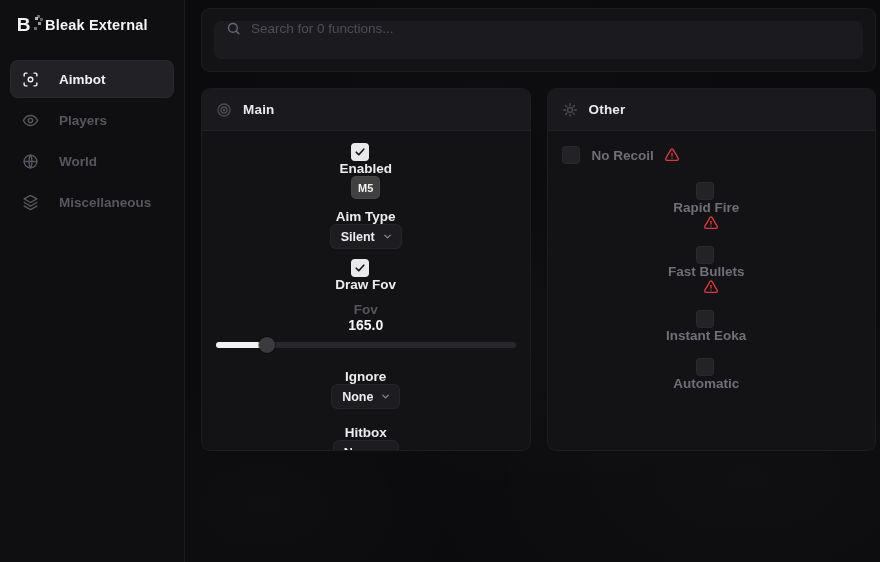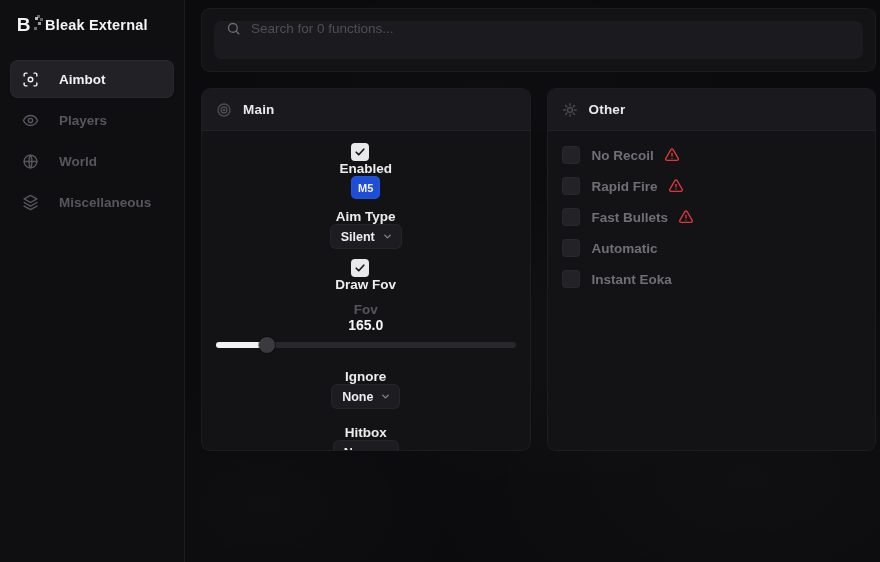--- a/index.html
+++ b/index.html
@@ -94,21 +94,21 @@
   .checkbox {
     width:18px; height:18px; border-radius:4px; margin-right:12px;
     cursor:pointer; flex:0 0 auto; display:flex; align-items:center; justify-content:center;
   }
   .checkbox.checked { background:#e9e9eb; }
   .checkbox.checked svg { width:12px; height:12px; color:#1a1a1c; }
   .checkbox.unchecked { background:#232327; box-shadow:inset 0 0 0 1px rgba(255,255,255,0.03); }
 
   .keybind {
     min-width:27px; height:23px; padding:0 7px; border-radius:5px;
-    background:#1d4ed8; box-shadow:inset 0 0 0 1px rgba(255,255,255,0.04);
+    background:#404040; box-shadow:inset 0 0 0 1px rgba(255,255,255,0.04);
     color:#f0f0f2; font-size:11px; font-weight:700;
     display:flex; align-items:center; justify-content:center; cursor:pointer;
   }
   .dropdown {
     height:25px; padding:0 9px 0 11px; border-radius:6px;
     background:#1d1d21; box-shadow:inset 0 0 0 1px rgba(255,255,255,0.04);
     display:flex; align-items:center; gap:7px; cursor:pointer;
   }
   .dropdown .dd-value { font-size:12.5px; font-weight:700; color:#eeeef0; }
   .dropdown svg { width:11px; height:11px; color:#86868c; }
@@ -126,21 +126,21 @@
   }
   .slider-thumb {
     position:absolute; top:0; width:16px; height:16px; margin-left:-8px;
     background:#3a3a3f; border-radius:50%;
     box-shadow:0 0 0 1px rgba(0,0,0,.4);
   }
   .row.spaced { margin-top:16px; }
 
   
   .other-row { display:flex; align-items:center; min-height:24px; }
-  .other-row + .other-row { margin-top:7px; }
+  .other-row + .other-row { margin-top:15px;flex-direction:column; }
   .other-label { font-size:13.5px; font-weight:600; color:#6f6f76; margin-right:10px; }
   .warn { display:flex; width:16px; height:16px; }
   .warn svg { width:16px; height:16px; }
 </style>
 </head>
 <body>
 
 <div class="smoke"></div>
 
 <div class="sidebar">
@@ -327,24 +327,24 @@
           <span class="warn">
             <svg viewBox="0 0 24 24" fill="none" stroke="#d9383e" stroke-width="2" stroke-linecap="round" stroke-linejoin="round">
                 <path d="M10.3 3.9 2.7 17a2 2 0 0 0 1.7 3h15.2a2 2 0 0 0 1.7-3L13.7 3.9a2 2 0 0 0-3.4 0z"></path>
                 <path d="M12 9.5v4"></path>
                 <path d="M12 16.8h.01"></path>
               </svg>
           </span>
         </div>
         <div class="other-row">
           <span class="checkbox unchecked"></span>
+          <span class="other-label">Instant Eoka</span>
+        </div>
+        <div class="other-row">
+          <span class="checkbox unchecked"></span>
           <span class="other-label">Automatic</span>
-        </div>
-        <div class="other-row">
-          <span class="checkbox unchecked"></span>
-          <span class="other-label">Instant Eoka</span>
         </div>
 
       </div>
     </div>
 
   </div>
 </div>
 
 </body></html>

